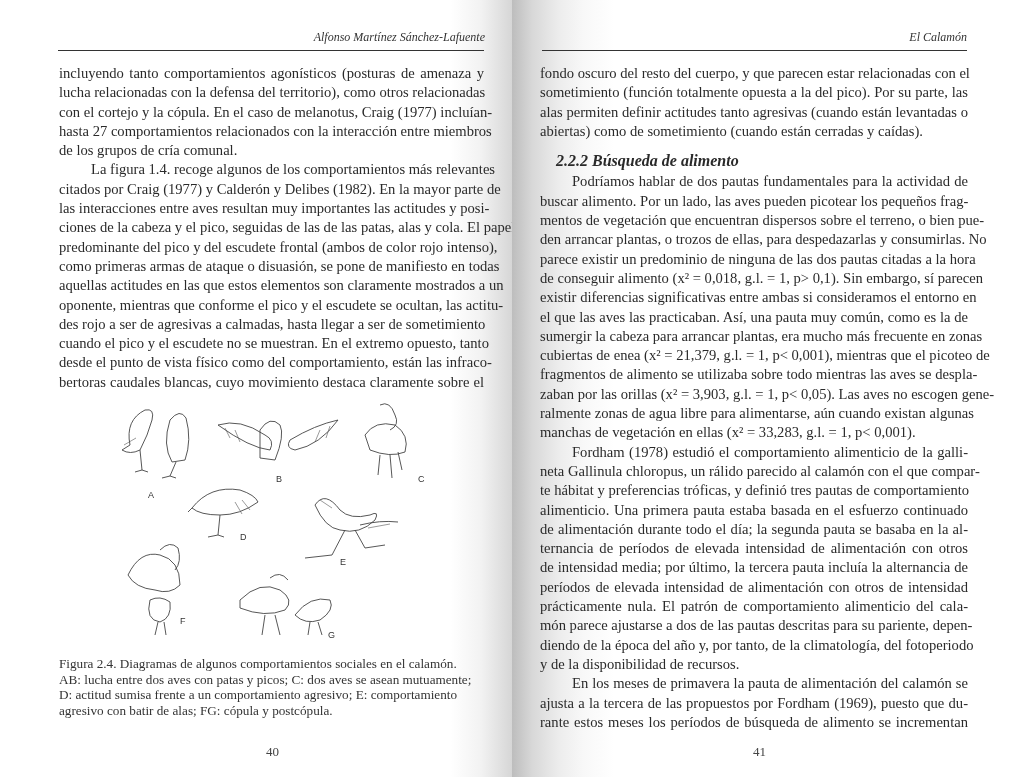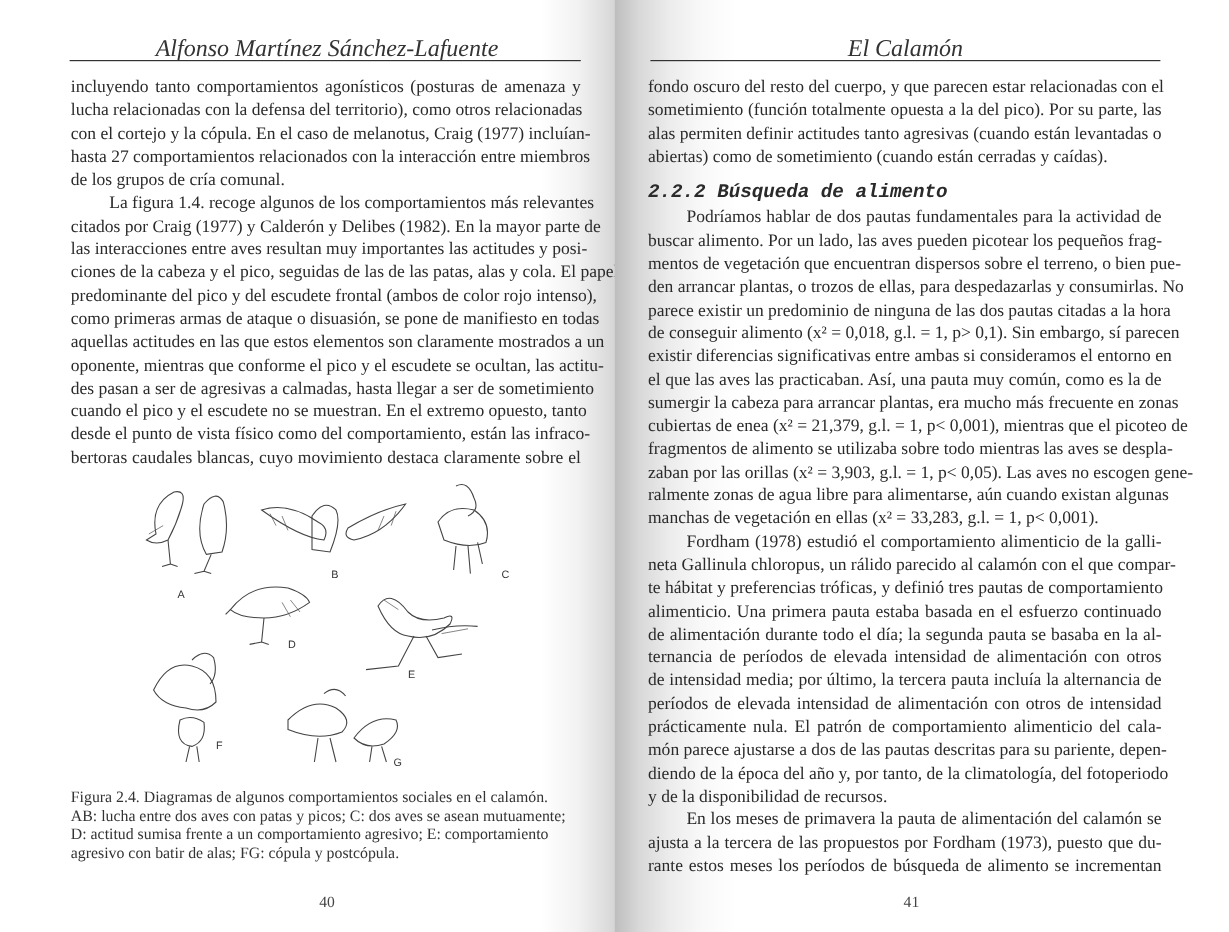--- a/index.html
+++ b/index.html
@@ -1,33 +1,33 @@
 <!DOCTYPE html>
 <html><head>
 <meta charset="utf-8">
 <style>
   html, body { margin:0; padding:0; }
   body { width:1024px; height:777px; position:relative; overflow:hidden; background:#fff;
          font-family: "Liberation Serif", "DejaVu Serif", serif; color:#2a2a2a; }
   .page { position:absolute; top:0; height:777px; }
   #page-left { left:0; width:512px; background:linear-gradient(to right, #ffffff 0%, #ffffff 88%, #f2f2f2 94%, #d6d6d6 100%); }
   #page-right { left:512px; width:512px; background:linear-gradient(to right, #bdbdbd 0%, #d8d8d8 4%, #ececec 9%, #f8f8f8 14%, #ffffff 20%, #ffffff 100%); }
-  .running-head { position:absolute; top:30px; font-style:italic; font-size:20px; color:#333; text-align:center; }
+  .running-head { position:absolute; top:30px; font-style:italic; font-size:12px; color:#333; text-align:right; }
   #page-left .running-head { left:60px; width:425px; }
   #page-right .running-head { left:30px; width:425px; }
   .rule { position:absolute; top:50px; height:0; border-top:1.5px solid #333; }
   #page-left .rule { left:58px; width:426px; }
   #page-right .rule { left:30px; width:425px; }
   .body-text { position:absolute; font-size:14.6px; line-height:19.3px; text-align:justify; }
   #page-left .body-text { left:59px; top:64px; width:425px; }
   #page-right .body-text { left:28px; top:64px; width:428px; }
   .line { display:block; white-space:nowrap; text-align-last:justify; text-align:justify; }
   .line.last { text-align-last:left; }
   .indent { padding-left:32px; }
-  .section-heading { font-style:italic; font-weight:bold; font-size:16px; margin:10px 0 2px 0; display:block;font-family:Liberation Mono, monospace; }
+  .section-heading { font-style:italic; font-weight:bold; font-size:16px; margin:10px 0 2px 16px; display:block; }
   .figure { position:absolute; left:100px; top:390px; width:360px; height:250px; }
   .fig-label { position:absolute; font-family:"Liberation Sans", sans-serif; font-size:9px; color:#333; }
   .caption { position:absolute; left:59px; top:656px; width:430px; font-size:13.2px; line-height:15.5px; color:#333; }
   .caption span { display:block; white-space:nowrap; }
   .page-number { position:absolute; top:744px; font-size:13px; color:#444; }
   #page-left .page-number { left:266px; }
   #page-right .page-number { left:229px;margin-left:12px; }
   svg path, svg polyline, svg ellipse { fill:none; stroke:#444; stroke-width:0.9; }
   .hatch { stroke:#555; stroke-width:0.6; }
 </style>
@@ -44,21 +44,21 @@
       <span class="line">hasta 27 comportamientos relacionados con la interacción entre miembros</span>
       <span class="line last">de los grupos de cría comunal.</span>
       <span class="line indent">La figura 1.4. recoge algunos de los comportamientos más relevantes</span>
       <span class="line">citados por Craig (1977) y Calderón y Delibes (1982). En la mayor parte de</span>
       <span class="line">las interacciones entre aves resultan muy importantes las actitudes y posi-</span>
       <span class="line">ciones de la cabeza y el pico, seguidas de las de las patas, alas y cola. El papel</span>
       <span class="line">predominante del pico y del escudete frontal (ambos de color rojo intenso),</span>
       <span class="line">como primeras armas de ataque o disuasión, se pone de manifiesto en todas</span>
       <span class="line">aquellas actitudes en las que estos elementos son claramente mostrados a un</span>
       <span class="line">oponente, mientras que conforme el pico y el escudete se ocultan, las actitu-</span>
-      <span class="line">des pasan a ser de agresivas a calmadas, hasta llegar a ser de sometimiento</span>
+      <span class="line">des rojo a ser de agresivas a calmadas, hasta llegar a ser de sometimiento</span>
       <span class="line">cuando el pico y el escudete no se muestran. En el extremo opuesto, tanto</span>
       <span class="line">desde el punto de vista físico como del comportamiento, están las infraco-</span>
       <span class="line">bertoras caudales blancas, cuyo movimiento destaca claramente sobre el</span>
     </div>
 
   <div class="figure">
     <svg width="360" height="250" viewBox="0 0 360 250">
 
       <g>
         <path d="M30 55 Q25 30 45 20 Q55 18 52 30 Q48 45 40 60 Q30 65 22 60 Z"></path>
@@ -162,17 +162,17 @@
       <span class="line">alimenticio. Una primera pauta estaba basada en el esfuerzo continuado</span>
       <span class="line">de alimentación durante todo el día; la segunda pauta se basaba en la al-</span>
       <span class="line">ternancia de períodos de elevada intensidad de alimentación con otros</span>
       <span class="line">de intensidad media; por último, la tercera pauta incluía la alternancia de</span>
       <span class="line">períodos de elevada intensidad de alimentación con otros de intensidad</span>
       <span class="line">prácticamente nula. El patrón de comportamiento alimenticio del cala-</span>
       <span class="line">món parece ajustarse a dos de las pautas descritas para su pariente, depen-</span>
       <span class="line">diendo de la época del año y, por tanto, de la climatología, del fotoperiodo</span>
       <span class="line last">y de la disponibilidad de recursos.</span>
       <span class="line indent">En los meses de primavera la pauta de alimentación del calamón se</span>
-      <span class="line">ajusta a la tercera de las propuestos por Fordham (1973), puesto que du-</span>
+      <span class="line">ajusta a la tercera de las propuestos por Fordham (1969), puesto que du-</span>
       <span class="line">rante estos meses los períodos de búsqueda de alimento se incrementan</span>
     </div>
   <div class="page-number">41</div>
 </div>
 
 </body></html>

